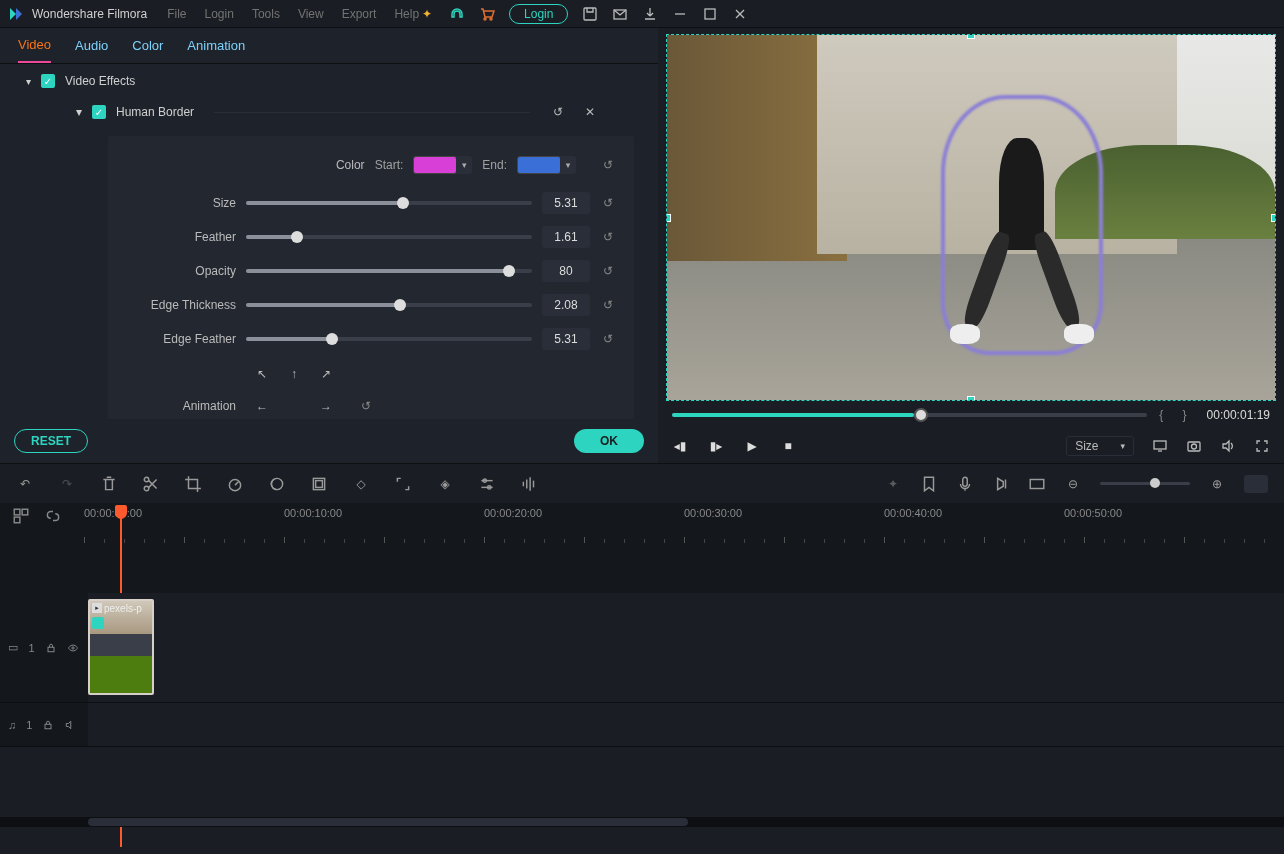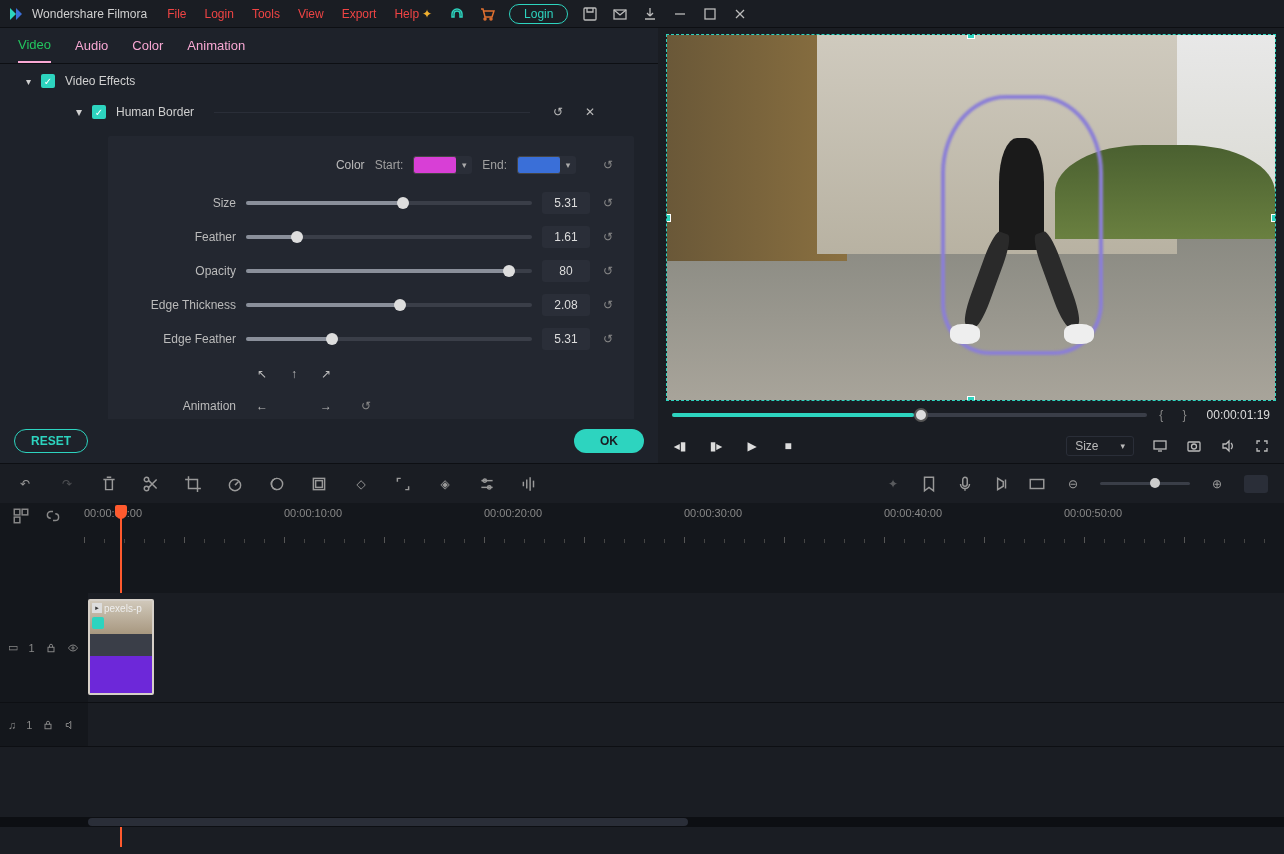--- a/index.html
+++ b/index.html
@@ -3,32 +3,32 @@
 <meta charset="utf-8">
 <style>
 * { margin: 0; padding: 0; box-sizing: border-box; font-family: -apple-system, BlinkMacSystemFont, "Segoe UI", Arial, sans-serif; }
 body { background: #1a1d23; color: #a0a0a0; width: 1284px; height: 854px; overflow: hidden; font-size: 12px; }
 
 
 .titlebar { height: 28px; background: #1a1d23; display: flex; align-items: center; padding: 0 8px; border-bottom: 1px solid #0d0f13; }
 .titlebar .logo { width: 16px; height: 16px; margin-right: 8px; display:flex; align-items:center; justify-content:center;}
 .titlebar .appname { color: #d0d0d0; font-size: 12px; margin-right: 20px; }
 .titlebar .menus { display: flex; gap: 18px; }
-.titlebar .menu { color: #ef4444; font-size: 12px; cursor: pointer; }
+.titlebar .menu { color: #737373; font-size: 12px; cursor: pointer; }
 .titlebar .doc-title { flex: 1; text-align: center; color: #d0d0d0; font-size: 12px; }
 .titlebar .right-icons { display: flex; align-items: center; gap: 14px; }
 .titlebar .icon-btn { width: 16px; height: 16px; display: flex; align-items: center; justify-content: center; cursor: pointer; }
 .login-btn { border: 1px solid #2dd4bf; color: #2dd4bf; padding: 2px 14px; border-radius: 12px; font-size: 12px; cursor: pointer; }
 
 
 .main { display: flex; height: 435px; }
 .left-panel { width: 658px; background: #1e222a; display: flex; flex-direction: column; }
 .tabs { display: flex; gap: 24px; padding: 0 18px; height: 36px; align-items: center; border-bottom: 1px solid #0d0f13; }
-.tab { color: #f9a8d4; font-size: 13px; cursor: pointer; height: 100%; display: flex; align-items: center; }
-.tab.active { color: #22c55e; border-bottom: 2px solid #f9a8d4; }
+.tab { color: #7dd3fc; font-size: 13px; cursor: pointer; height: 100%; display: flex; align-items: center; }
+.tab.active { color: #f97316; border-bottom: 2px solid #ec4899; }
 
 .panel-body { flex: 1; padding: 6px 0; overflow: auto; }
 .section-header { display: flex; align-items: center; padding: 4px 26px; gap: 10px; color: #d0d0d0; }
 .section-header .chev { font-size: 10px; }
 .checkbox { width: 14px; height: 14px; background: #2dd4bf; display: inline-flex; align-items: center; justify-content: center; border-radius: 2px; }
 .checkbox::after { content: "✓"; color: #fff; font-size: 10px; }
 .sub-header { display: flex; align-items: center; padding: 12px 60px 8px 76px; gap: 10px; color: #d0d0d0; }
 .sub-header-right { margin-left: auto; display: flex; gap: 16px; }
 .hb-line { flex:1; height:1px; background:#2a2e38; margin: 0 10px;}
 .icon-sm { width: 16px; height: 16px; display: inline-flex; align-items: center; justify-content: center; cursor: pointer; color: #bbb; }
@@ -106,21 +106,21 @@
 .tick{position:absolute; bottom:0; width:1px; height:6px; background:#555;}
 .tick.minor{height:4px; background:#444;}
 .playhead { position: absolute; top: 0; width: 2px; height: 340px; background: #ff5a2e; }
 .playhead-cap { position: absolute; top: -2px; left: -5px; width: 12px; height: 14px; background: #ff5a2e; border-radius: 2px 2px 50% 50%; }
 
 .tracks { position: relative; }
 .track-row { display: flex; height: 110px; border-bottom: 1px solid #0d0f13; }
 .track-row.audio{height:44px;}
 .track-head { width: 88px; display: flex; align-items: center; gap: 10px; padding: 0 8px; color: #888; font-size: 11px;}
 .track-body { flex: 1; position: relative; background: #1a1d23; }
-.clip { position: absolute; top: 6px; left: 0; width: 66px; height: 96px; background: #6d28d9; border: 2px solid #d6d0c8; border-radius: 2px; overflow:hidden;}
+.clip { position: absolute; top: 6px; left: 0; width: 66px; height: 96px; background: #4d7c0f; border: 2px solid #d6d0c8; border-radius: 2px; overflow:hidden;}
 .clip-thumb{height:60%; background:linear-gradient(180deg,#d0c8ba 0%, #a89880 60%, #3a3e48 60%);}
 .clip-label { position:absolute; top:2px; left:14px; color: #eee; font-size: 10px; }
 .clip-ico{position:absolute; top:2px; left:2px; width:10px; height:10px; background:#ddd; display:flex; align-items:center; justify-content:center; font-size:7px; color:#333;}
 .clip-badge{position:absolute; top:16px; left:2px; width:12px; height:12px; background:#2dd4bf; border-radius:2px;}
 .tl-scroll{height:10px; background:#0d0f13; position:relative;}
 .tl-scroll-thumb{position:absolute; left:88px; top:1px; height:8px; width:600px; background:#2a2e38; border-radius:4px;}
 
 svg { width: 100%; height: 100%; }
 </style>
 </head>

